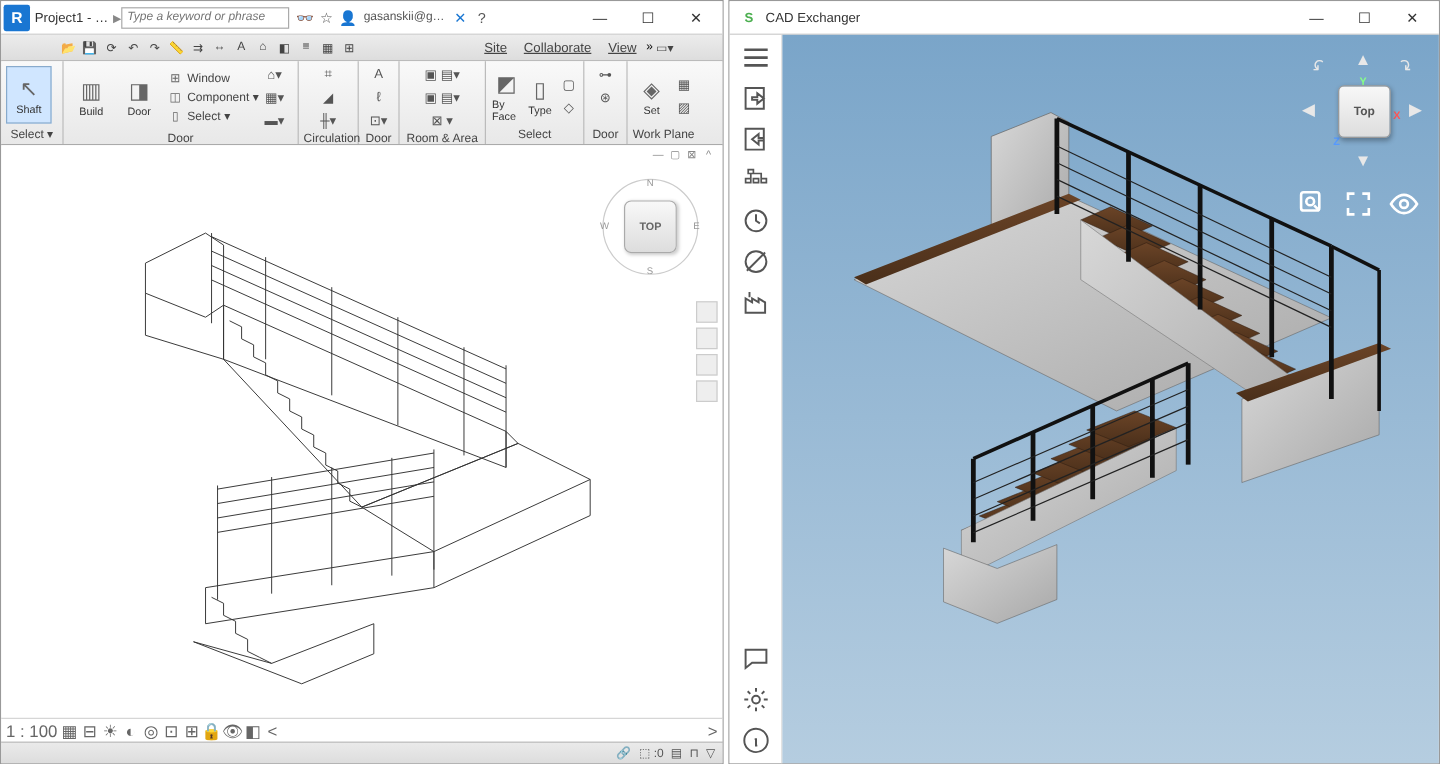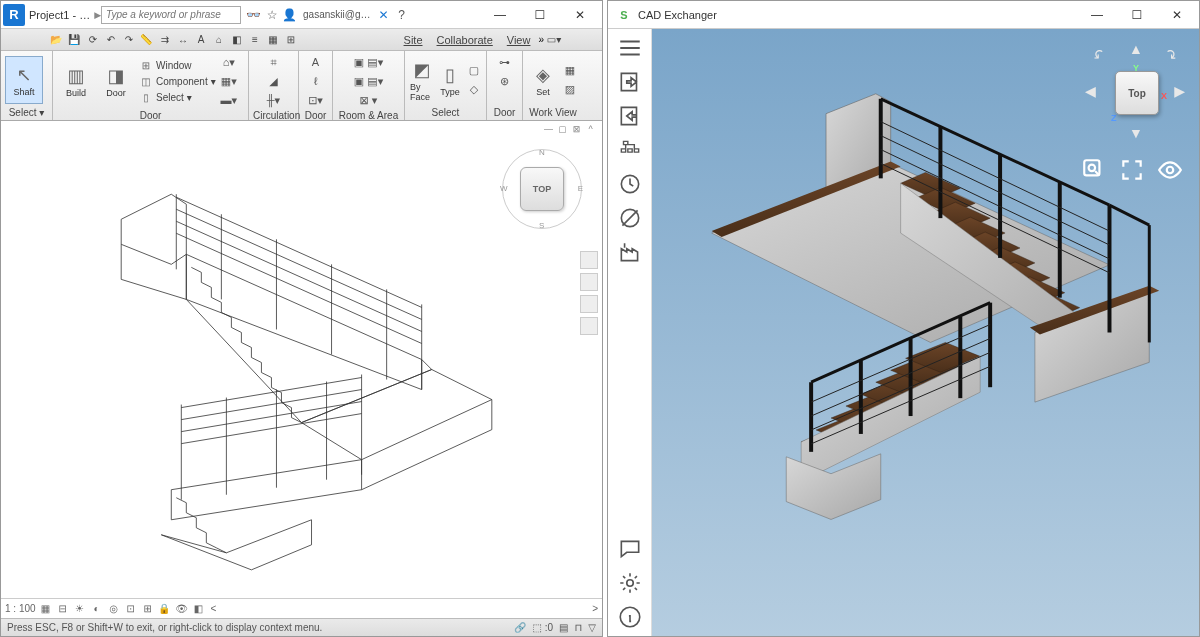--- a/index.html
+++ b/index.html
@@ -43,21 +43,21 @@
 .canvas-head { position:absolute; top:2px; right:6px; display:flex; gap:3px;}
 .canvas-head div { width:11px; height:11px; font-size:9px; color:#888; display:flex; align-items:center; justify-content:center;}
 .nav-cube { position:absolute; top:28px; right:20px; width:80px; height:80px; }
 .cube-face { position:absolute; top:18px; left:18px; width:44px; height:44px; background:linear-gradient(#f8f8f8,#ddd); border:1px solid #aaa; border-radius:6px; display:flex; align-items:center; justify-content:center; font-size:9px; color:#666; font-weight:bold; box-shadow:1px 1px 3px rgba(0,0,0,.2);}
 .compass { position:absolute; top:0; left:0; width:80px; height:80px; border:1px solid #ccc; border-radius:50%;}
 .compass span { position:absolute; font-size:8px; color:#999;}
 .sidebar-thin { position:absolute; right:4px; top:130px; width:18px; display:flex; flex-direction:column; gap:4px;}
 .sidebar-thin div { width:18px; height:18px; background:#eee; border:1px solid #ccc; }
 
 
-.view-ctrl { height: 20px; background: #fff; border-top: 1px solid #ccc; display: flex; align-items: center; gap: 3px; padding: 0 4px; font-size: 10px; color: #666;}
+.view-ctrl { height: 20px; background: #fff; border-top: 1px solid #ccc; display: flex; align-items: center; gap: 3px; padding: 0 4px; font-size: 14px; color: #666;}
 .view-ctrl .ic { width:14px; height:14px; display:flex; align-items:center; justify-content:center;}
 .statusbar { height: 18px; background: linear-gradient(#eaeaea,#ddd); border-top: 1px solid #bbb; display: flex; align-items: center; padding: 0 6px; font-size: 10px; color: #555; }
 .statusbar .right { margin-left:auto; display:flex; gap:6px;}
 
 
 .stairs-line { stroke: #333; stroke-width: 0.8; fill: none; }
 
 
 .cad-body { flex: 1; display: flex; }
 .cad-side { width: 44px; background: #fff; border-right: 1px solid #ddd; display: flex; flex-direction: column; align-items: center; padding: 6px 0; gap: 8px; }
@@ -209,21 +209,21 @@
       <div class="row">
         <div class="rbtn-lg">
             <span class="ic">◈</span>
             <span>Set</span>
           </div>
         <div style="display:flex;flex-direction:column;gap:1px;">
           <div class="mini-ic">▦</div>
           <div class="mini-ic">▨</div>
         </div>
       </div>
-      <div class="lbl">Work View</div>
+      <div class="lbl">Work Plane</div>
     </div>
   </div>
 
   <div class="canvas-area">
     <div class="canvas-head">
       <div>—</div>
       <div>▢</div>
       <div>⊠</div>
       <div>^</div>
     </div>
@@ -299,21 +299,20 @@
     <div class="ic">⊞</div>
     <div class="ic">🔒</div>
     <div class="ic">👁</div>
     <div class="ic">◧</div>
     <span style="margin:0 2px;">&lt;</span>
     <div style="flex:1"></div>
     <span>&gt;</span>
   </div>
 
   <div class="statusbar">
-    <span>Press ESC, F8 or Shift+W to exit, or right-click to display context menu.</span>
     <div class="right">
       <span>🔗</span>
       <span><span>⬚</span> <span>:0</span></span>
       <span>▤</span>
       <span>⊓</span>
       <span>▽</span>
     </div>
   </div>
 </div>
 

